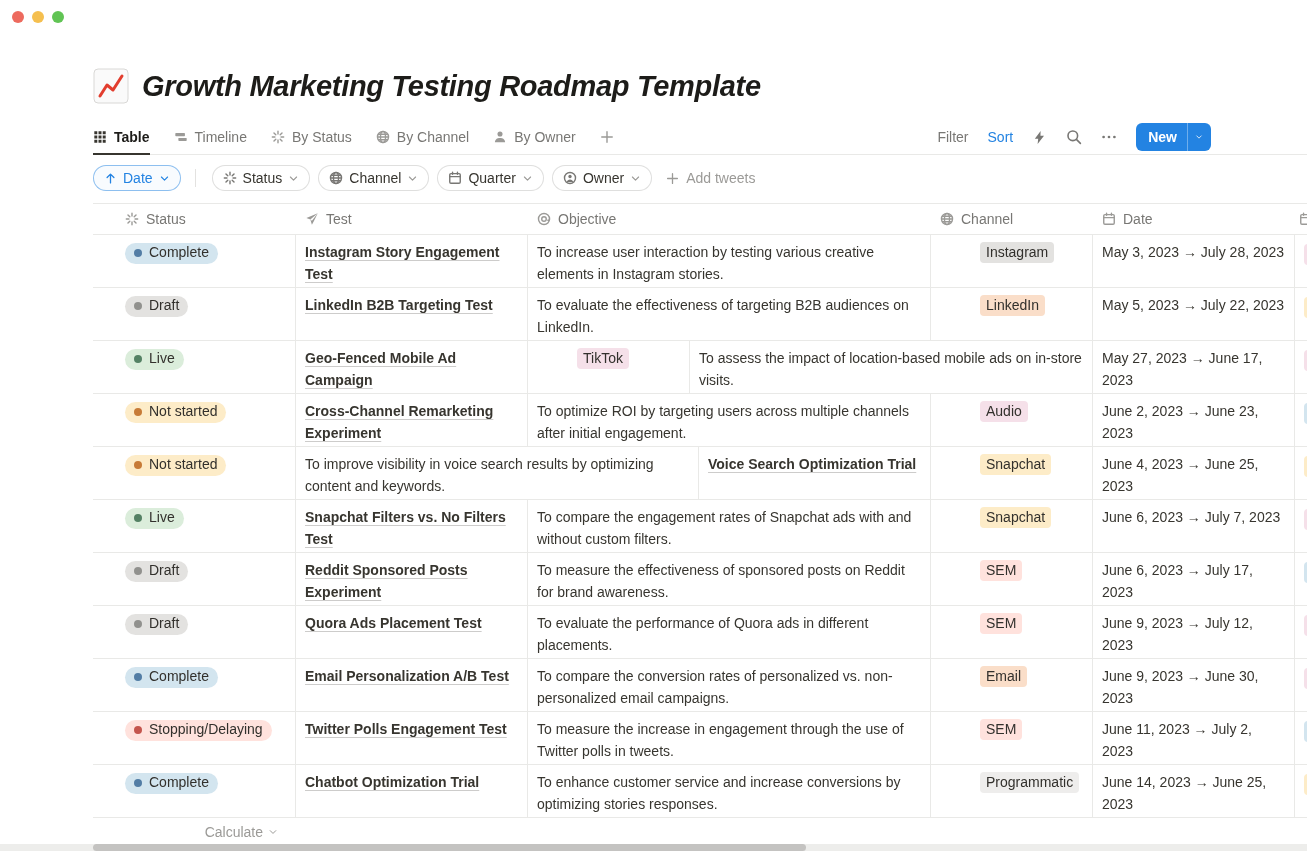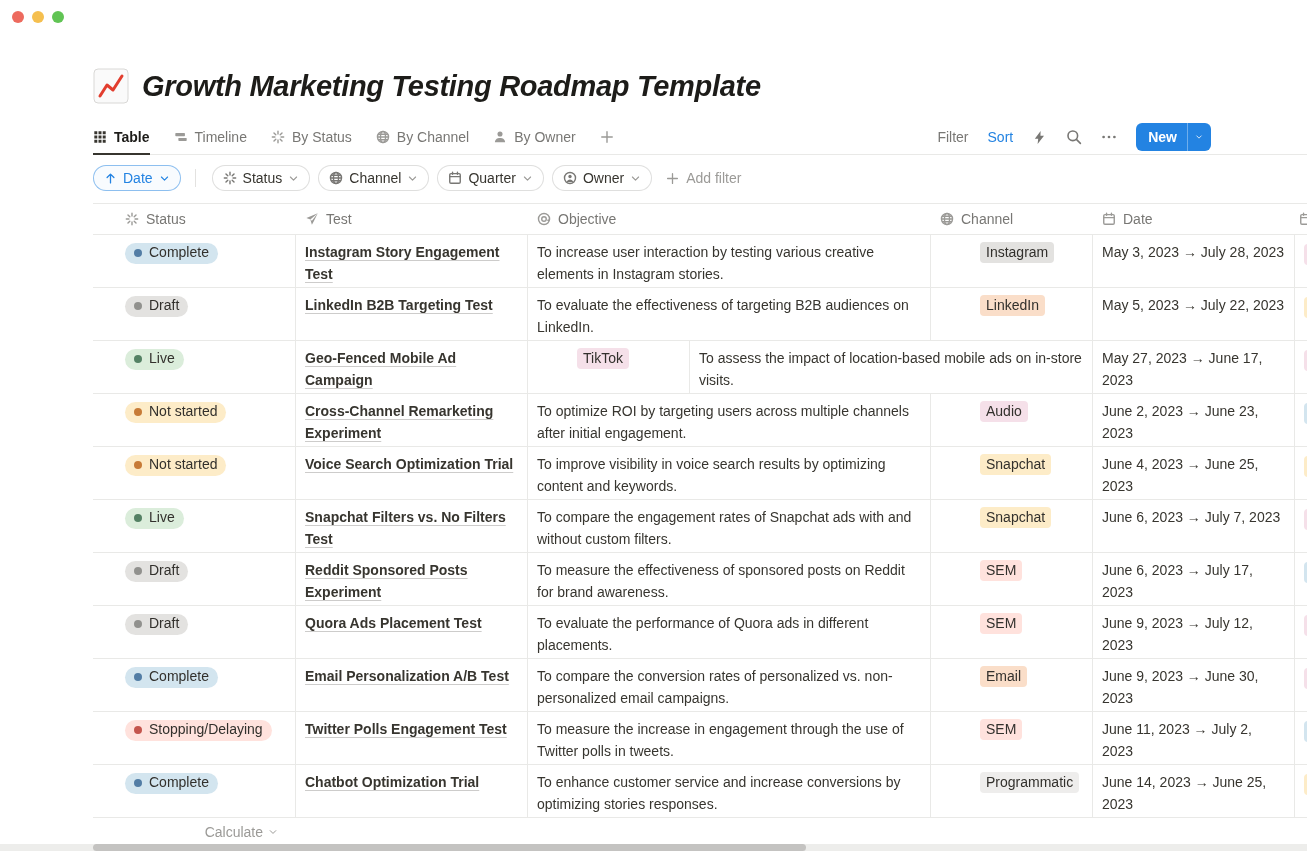--- a/index.html
+++ b/index.html
@@ -274,21 +274,21 @@
               </span>
             </span>
           </span>
         </span>
       <span class="add-filter">
         <span class="icon" style="width:13px;height:13px">
             <svg viewBox="0 0 16 16" fill="none" stroke="currentColor" stroke-width="1.6" stroke-linecap="round" stroke-linejoin="round">
               <path d="M8 2v12M2 8h12"></path>
             </svg>
           </span>
-        <span>Add filter</span>
+        <span>Add tweets</span>
       </span>
     </div>
 
     <div class="dtable">
       <div class="thead" id="thead">
           <div class="th first" style="width:203px">
        <span class="icon" style="width:14px;height:14px">
               <svg viewBox="0 0 16 16" fill="none" stroke="currentColor" stroke-width="1.6" stroke-linecap="round" stroke-linejoin="round">
                 <path d="M8 1.5v3M8 11.5v3M1.5 8h3M11.5 8h3M3.4 3.4l2.1 2.1M10.5 10.5l2.1 2.1M12.6 3.4l-2.1 2.1M5.5 10.5l-2.1 2.1"></path>
               </svg>
@@ -408,24 +408,24 @@
     <div class="td" style="width:202px">June 2, 2023 → June 23, 2023</div>
     <div class="td peek" style="width:12px">
       <span class="peek-tag" style="background:#d3e5ef"></span>
     </div>
   </div>
           <div class="trow">
     <div class="td first" style="width:203px">
       <span class="badge" style="background:#fdecc8">
         <span class="dot" style="background:#c77b37"></span>Not started</span>
     </div>
+    <div class="td" style="width:403px">To improve visibility in voice search results by optimizing content and keywords.</div>
     <div class="td" style="width:232px">
       <span class="test-link">Voice Search Optimization Trial</span>
     </div>
-    <div class="td" style="width:403px">To improve visibility in voice search results by optimizing content and keywords.</div>
     <div class="td" style="width:162px">
       <span class="tag" style="background:#fdecc8">Snapchat</span>
     </div>
     <div class="td" style="width:202px">June 4, 2023 → June 25, 2023</div>
     <div class="td peek" style="width:12px">
       <span class="peek-tag" style="background:#fdecc8"></span>
     </div>
   </div>
           <div class="trow">
     <div class="td first" style="width:203px">

